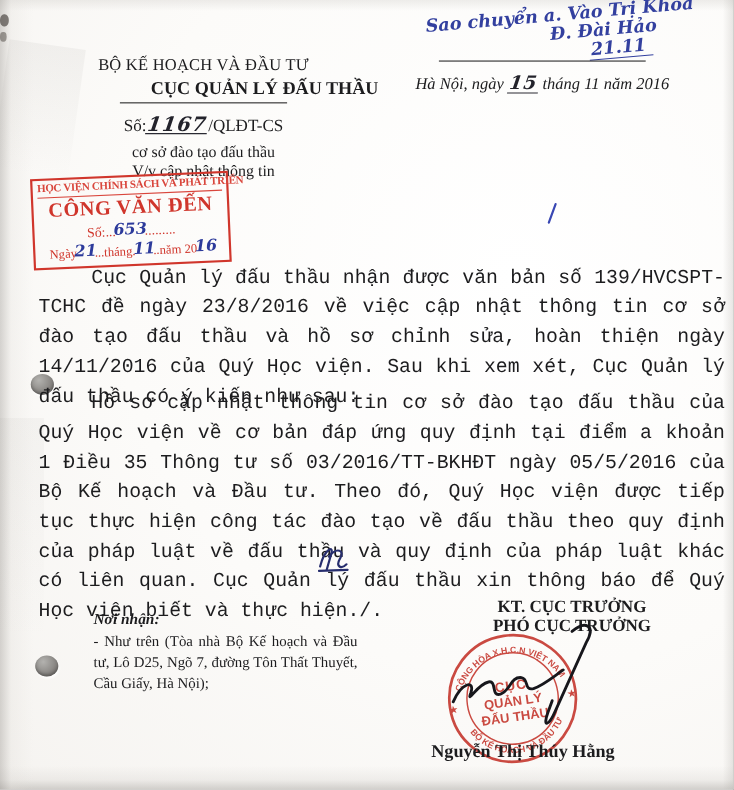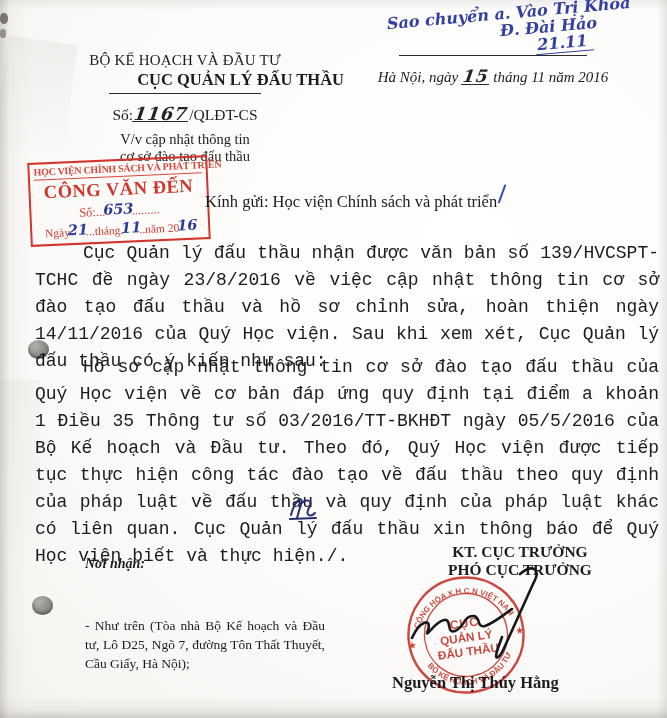--- a/index.html
+++ b/index.html
@@ -58,21 +58,21 @@
 
   .recipient{left:205px;top:192px;font-size:16.5px;}
   .tick{left:501px;top:184px;width:2.2px;height:20px;background:#3947b3;transform:rotate(20deg);border-radius:2px;}
 
   .para{left:35px;width:624px;font-size:18px;line-height:27px;text-align:justify;text-indent:48px;font-family:Liberation Mono, monospace;}
   .p1{top:240px;}
   .p2{top:354px;}
 
   .noi-nhan{left:85px;top:554px;width:240px;font-size:13.5px;line-height:19px;}
   .noi-nhan .lbl{font-weight:bold;font-style:italic;font-size:14px;}
-  .noi-nhan .ln{text-align:justify;margin-top:43px;}
+  .noi-nhan .ln{text-align:justify;}
 
   .sig-title{left:392px;top:543px;width:256px;text-align:center;font-weight:bold;
     font-size:15.5px;line-height:18px;}
   .signer{left:392px;top:673px;width:256px;text-align:left;font-weight:bold;font-size:16.5px;}
 
   .seal-svg{left:400px;top:569px;width:132px;height:132px;opacity:.9;}
   .sig-svg{left:398px;top:560px;width:190px;height:115px;}
   .paraph-svg{left:284px;top:491px;width:36px;height:30px;}
 </style>
 </head>
@@ -93,38 +93,37 @@
     <div class="l2">Đ. Đài Hảo</div>
     <div><span class="l3">21.11</span></div>
   </div>
 
   <div class="abs hdr-left">
     <div class="ministry">BỘ KẾ HOẠCH VÀ ĐẦU TƯ</div>
     <div class="dept">CỤC QUẢN LÝ ĐẤU THẦU</div>
     <div class="rule" style="width:152px;"></div>
     <div class="so-line"><span>Số:</span><span class="hand hand-black">1167</span><span>/QLĐT-CS</span></div>
     <div class="subject">
+      <div>cơ sở đào tạo đấu thầu</div>
       <div>V/v cập nhật thông tin</div>
-      <div>cơ sở đào tạo đấu thầu</div>
     </div>
   </div>
 
   <div class="abs hdr-right">
     <div class="rule" style="width:188px;border-top-width:1.4px;"></div>
     <div class="date"><span>Hà Nội, ngày</span>&nbsp;<span class="hand hand-black" style="font-size:17px;border-bottom-width:1.4px;">15</span>&nbsp;<span>tháng 11 năm 2016</span></div>
   </div>
 
   <div class="abs stamp">
     <div class="org">HỌC VIỆN CHÍNH SÁCH VÀ PHÁT TRIỂN</div>
     <div class="title">CÔNG VĂN ĐẾN</div>
     <div class="so"><span>Số:...</span><span class="hand hand-blue">653</span><span>.........</span></div>
     <div class="ngay"><span>Ngày</span><span class="hand hand-blue">21</span><span>...tháng.</span><span class="hand hand-blue">11</span><span>..năm 20</span><span class="hand hand-blue">16</span></div>
   </div>
 
-  <div class="abs recipient">Kính gửi: Học viện Chính sách và phát triển</div>
   <div class="abs tick"></div>
 
   <div class="abs para p1">Cục Quản lý đấu thầu nhận được văn bản số 139/HVCSPT-TCHC đề ngày 23/8/2016 về việc cập nhật thông tin cơ sở đào tạo đấu thầu và hồ sơ chỉnh sửa, hoàn thiện ngày 14/11/2016 của Quý Học viện. Sau khi xem xét, Cục Quản lý đấu thầu có ý kiến như sau:</div>
   <div class="abs para p2">Hồ sơ cập nhật thông tin cơ sở đào tạo đấu thầu của Quý Học viện về cơ bản đáp ứng quy định tại điểm a khoản 1 Điều 35 Thông tư số 03/2016/TT-BKHĐT ngày 05/5/2016 của Bộ Kế hoạch và Đầu tư. Theo đó, Quý Học viện được tiếp tục thực hiện công tác đào tạo về đấu thầu theo quy định của pháp luật về đấu thầu và quy định của pháp luật khác có liên quan. Cục Quản lý đấu thầu xin thông báo để Quý Học viện biết và thực hiện./.</div>
 
   <svg class="abs paraph-svg" viewBox="0 0 36 30">
     <g fill="none" stroke="#272e6e" stroke-width="2" stroke-linecap="round">
       <path d="M7,24 C11,8 20,4 17,13 L13,27"></path>
       <path d="M15,15 C22,6 30,9 25,17 C21,24 26,27 31,22"></path>
       <path d="M6,28 L32,27"></path>

